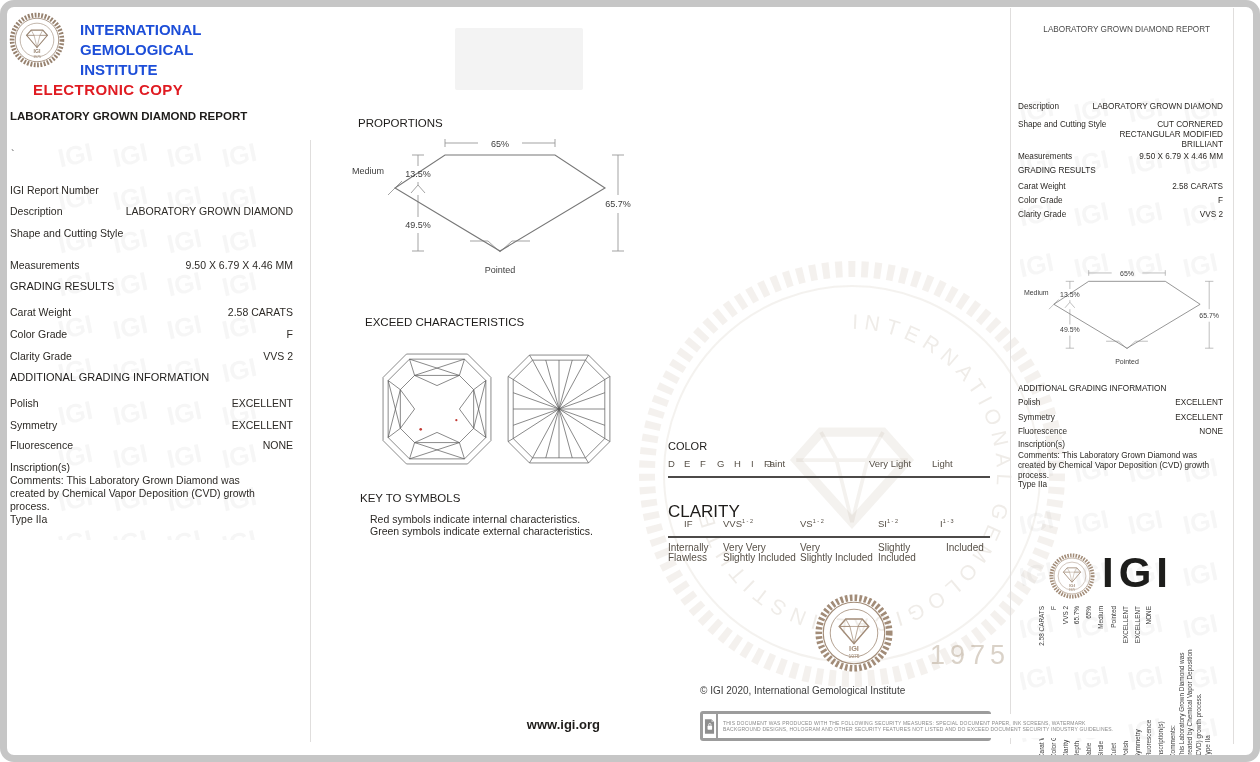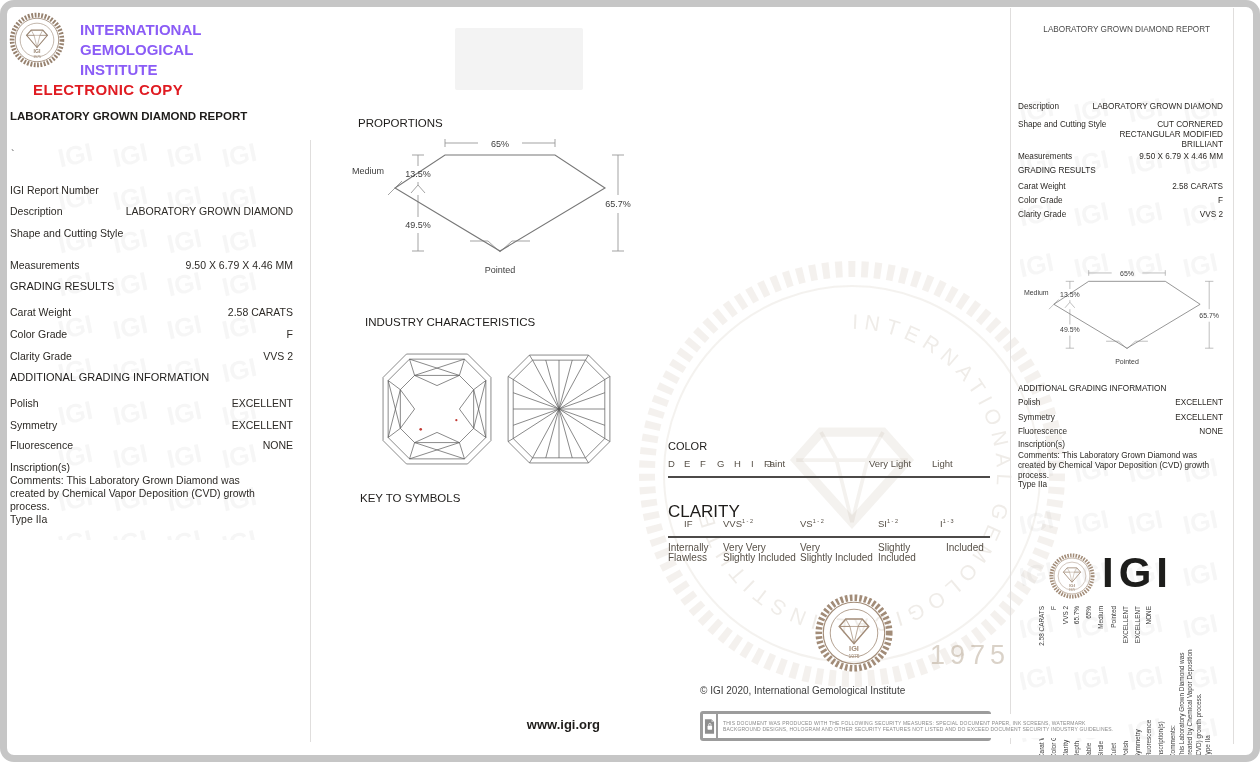--- a/index.html
+++ b/index.html
@@ -151,21 +151,21 @@
   <svg class="abs seal-dark" style="left:8px;top:10px" width="58" height="60" viewBox="0 0 100 100">
     <circle cx="50" cy="50" r="43" fill="none" stroke="currentColor" stroke-width="8" stroke-dasharray="3.2 2.6"></circle>
     <circle cx="50" cy="50" r="37.5" fill="none" stroke="currentColor" stroke-width="1.4"></circle>
     <circle cx="50" cy="50" r="29" fill="none" stroke="currentColor" stroke-width="1"></circle>
     <path d="M40,33 h20 l8,9 -18,21 -18,-21 z" fill="none" stroke="currentColor" stroke-width="1.8"></path>
     <path d="M40,33 l5,9 -13,0 M60,33 l-5,9 13,0 M45,42 l5,21 M55,42 l-5,21 M32,42 h36" fill="none" stroke="currentColor" stroke-width="0.9"></path>
     <text x="50" y="72" text-anchor="middle" font-size="9" font-weight="bold" fill="currentColor">IGI</text>
     <text x="50" y="81" text-anchor="middle" font-size="6" fill="currentColor">1975</text>
   </svg>
 
-  <div class="abs b" style="left:80px;top:20px;font-size:15px;line-height:20px;color:#8b5cf6">
+  <div class="abs b" style="left:80px;top:20px;font-size:15px;line-height:20px;color:#1d4ed8">
     <div>INTERNATIONAL</div>
     <div>GEMOLOGICAL</div>
     <div>INSTITUTE</div>
   </div>
 
   <div class="abs b" style="left:33px;top:81px;font-size:15px;letter-spacing:.4px;color:#e01b22">ELECTRONIC COPY</div>
 
   <div class="abs b" style="left:10px;top:110px;font-size:11.5px;color:#1e1c1a">LABORATORY GROWN DIAMOND REPORT</div>
 
   <div class="abs" style="left:11px;top:148px;font-size:11px;color:#555">`</div>
@@ -234,21 +234,21 @@
     <g font-size="9" fill="#3d3d3d">
       <text x="150" y="14" text-anchor="middle">65%</text>
       <text x="68" y="44" text-anchor="middle">13.5%</text>
       <text x="2" y="41">Medium</text>
       <text x="68" y="95" text-anchor="middle">49.5%</text>
       <text x="268" y="74" text-anchor="middle">65.7%</text>
       <text x="150" y="140" text-anchor="middle">Pointed</text>
     </g>
   </svg>
 
-  <div class="abs heading" style="left:365px;top:316px;font-size:11.5px">INDUSTRY CHARACTERISTICS</div>
+  <div class="abs heading" style="left:365px;top:316px;font-size:11.5px">EXCEED CHARACTERISTICS</div>
 
   <svg class="abs" style="left:380px;top:350px" width="114" height="118" viewBox="0 0 112 114">
     <g fill="none" stroke="#5a5a5a" stroke-width="0.7">
       <polygon points="26,3 86,3 109,26 109,88 86,111 26,111 3,88 3,26"></polygon>
       <polygon points="29,8 83,8 104,29 104,85 83,106 29,106 8,85 8,29"></polygon>
       <polygon points="34,24 78,24 92,38 92,76 78,90 34,90 20,76 20,38"></polygon>
       <path d="M29,8 L34,24 M83,8 L78,24 M104,29 L92,38 M104,85 L92,76 M83,106 L78,90 M29,106 L34,90 M8,85 L20,76 M8,29 L20,38"></path>
       <path d="M20,38 L8,85 M8,29 L20,76 M92,38 L104,85 M104,29 L92,76"></path>
       <path d="M34,24 L83,8 M29,8 L78,24 M34,90 L83,106 M29,106 L78,90"></path>
       <path d="M20,38 L34,57 L20,76 M92,38 L78,57 L92,76 M34,24 L56,34 L78,24 M34,90 L56,80 L78,90"></path>
@@ -262,20 +262,24 @@
       <polygon points="24,3 82,3 103,24 103,88 82,109 24,109 3,88 3,24"></polygon>
       <polygon points="27,8 79,8 98,27 98,85 79,104 27,104 8,85 8,27"></polygon>
       <path d="M53,8 V104 M8,56 H98"></path>
       <path d="M53,56 L27,8 M53,56 L79,8 M53,56 L98,27 M53,56 L98,85 M53,56 L79,104 M53,56 L27,104 M53,56 L8,85 M53,56 L8,27"></path>
       <path d="M53,56 L40,8 M53,56 L66,8 M53,56 L98,40 M53,56 L98,72 M53,56 L66,104 M53,56 L40,104 M53,56 L8,72 M53,56 L8,40"></path>
       <path d="M24,3 L27,8 M82,3 L79,8 M103,24 L98,27 M103,88 L98,85 M82,109 L79,104 M24,109 L27,104 M3,88 L8,85 M3,24 L8,27"></path>
     </g>
   </svg>
 
   <div class="abs heading" style="left:360px;top:492px;font-size:11.5px">KEY TO SYMBOLS</div>
+  <div class="abs" style="left:370px;top:513px;font-size:10.5px;line-height:12px">
+    <div>Red symbols indicate internal characteristics.</div>
+    <div>Green symbols indicate external characteristics.</div>
+  </div>
 
   <div class="abs b" style="left:460px;top:717px;width:140px;text-align:right;font-size:13px;color:#1e1c1a">www.igi.org</div>
 
   <div class="abs heading" style="left:668px;top:440px;font-size:11px">COLOR</div>
   <span class="scale-letter" style="left:668px;top:458px">D</span>
   <span class="scale-letter" style="left:684px;top:458px">E</span>
   <span class="scale-letter" style="left:700px;top:458px">F</span>
   <span class="scale-letter" style="left:717px;top:458px">G</span>
   <span class="scale-letter" style="left:734px;top:458px">H</span>
   <span class="scale-letter" style="left:751px;top:458px">I</span>

